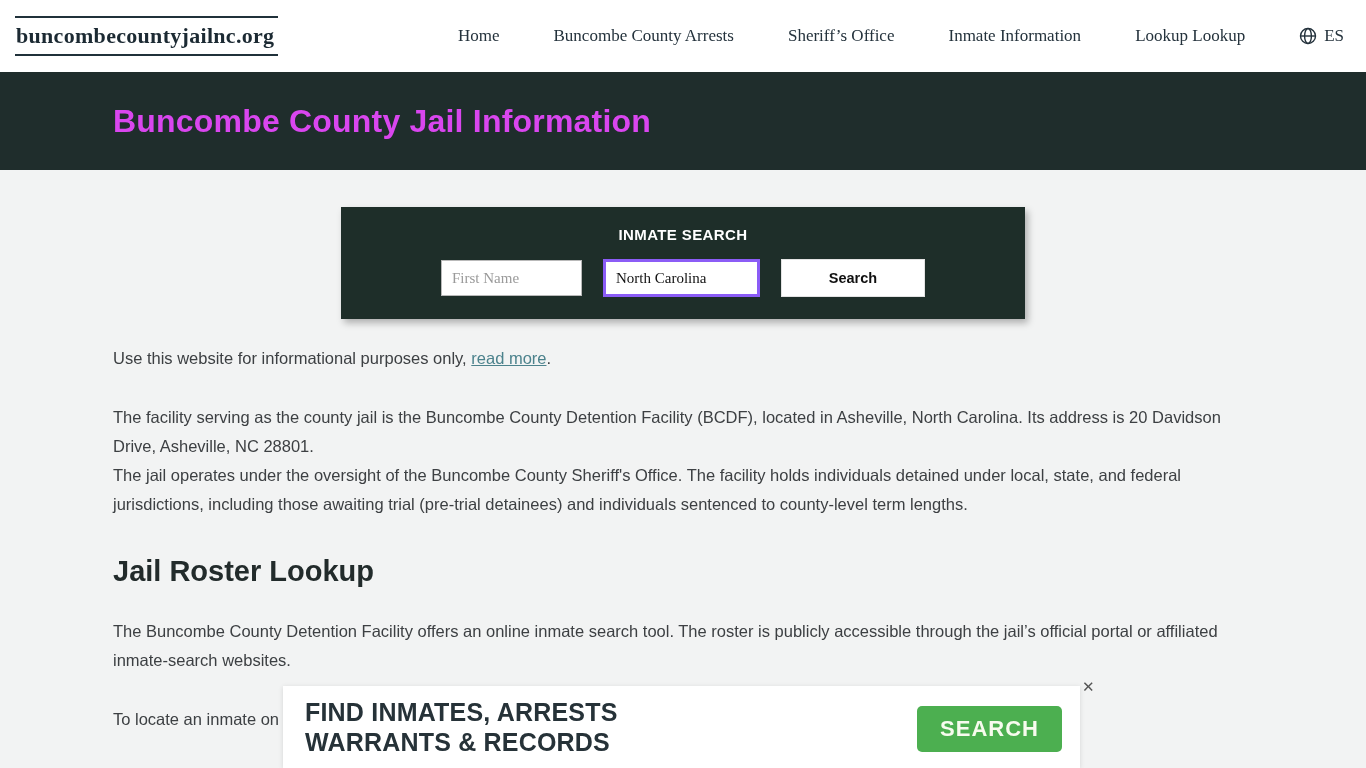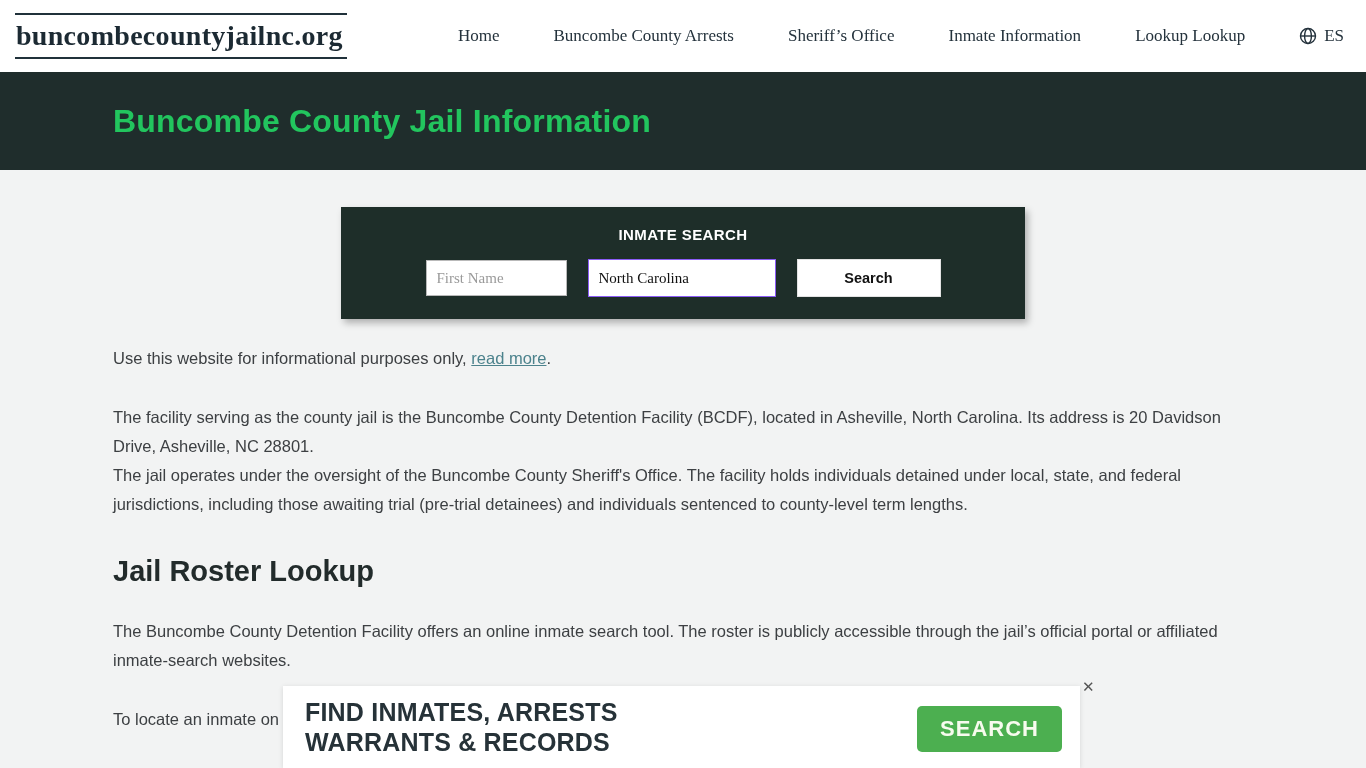--- a/index.html
+++ b/index.html
@@ -16,21 +16,21 @@
     height: 72px;
     background: #ffffff;
     display: flex;
     align-items: center;
     justify-content: space-between;
     padding: 0 22px 0 15px;
   }
   .logo {
     font-family: "Liberation Serif", serif;
     font-weight: bold;
-    font-size: 28px;
+    font-size: 22px;
     color: #1c2a33;
     border-top: 2px solid #20313a;
     border-bottom: 2px solid #20313a;
     padding: 5px 4px 5px 1px;
     letter-spacing: 0.3px;
     cursor: pointer;
   }
   .main-nav { display: flex; align-items: center; gap: 54px; }
   .nav-item {
     font-family: "Liberation Serif", serif;
@@ -45,21 +45,21 @@
 
   
   .hero-band {
     height: 98px;
     background: #1f2d2c;
     display: flex;
     align-items: center;
     padding-left: 113px;
   }
   .hero-title {
-    color: #22c55e;
+    color: #d946ef;
     font-size: 32px;
     font-weight: bold;
     letter-spacing: 0.2px;
   }
 
   
   .search-panel {
     width: 684px;
     margin: 37px auto 0 auto;
     background: #1e2e29;
@@ -80,22 +80,22 @@
     border: 1px solid #b9b9b9;
     background: #ffffff;
     padding: 0 10px;
     font-family: "Liberation Serif", serif;
     font-size: 15px;
     color: #222;
     outline: none;
   }
   .search-form input::placeholder { color: #9a9a9a; }
   .state-select {
-    width: 188px; height: 38px;
-    border: 1px solid #8b5cf6;
+    width: 157px; height: 38px;
+    border: 3px solid #8b5cf6;
     background: #ffffff;
     font-family: "Liberation Serif", serif;
     font-size: 15px;
     color: #111;
     padding: 0 10px;
     appearance: none;
     -webkit-appearance: none;
     border-radius: 0;
     outline: none;
   }

